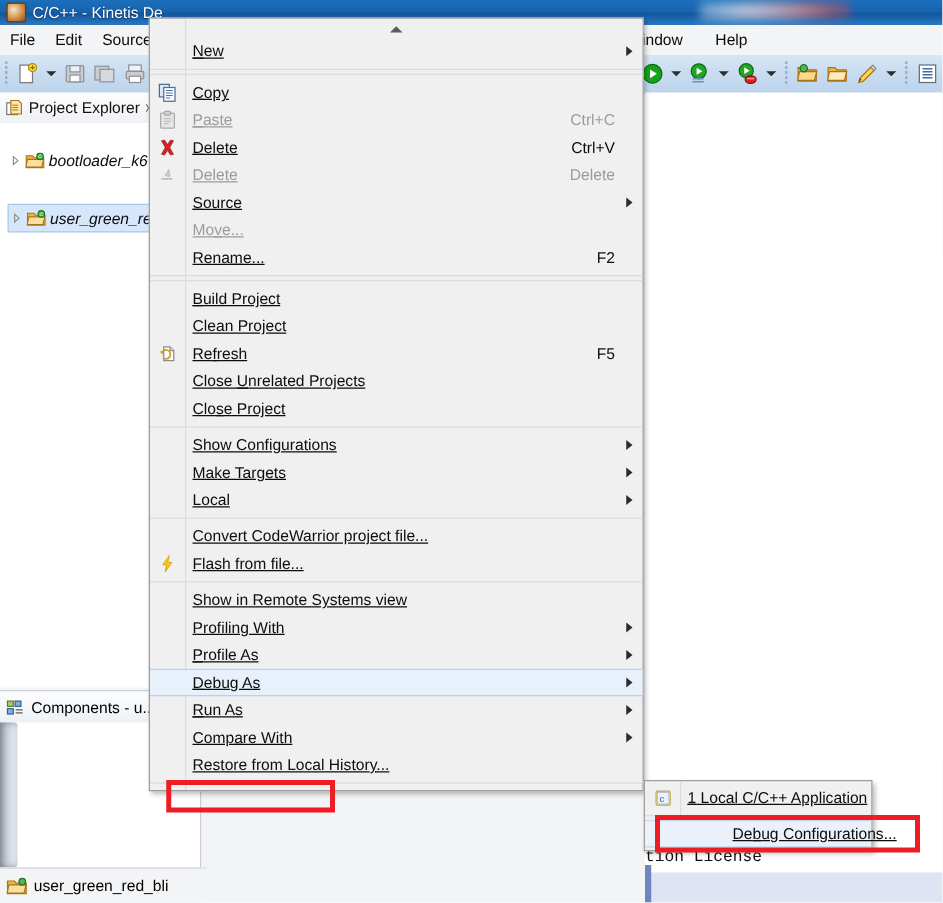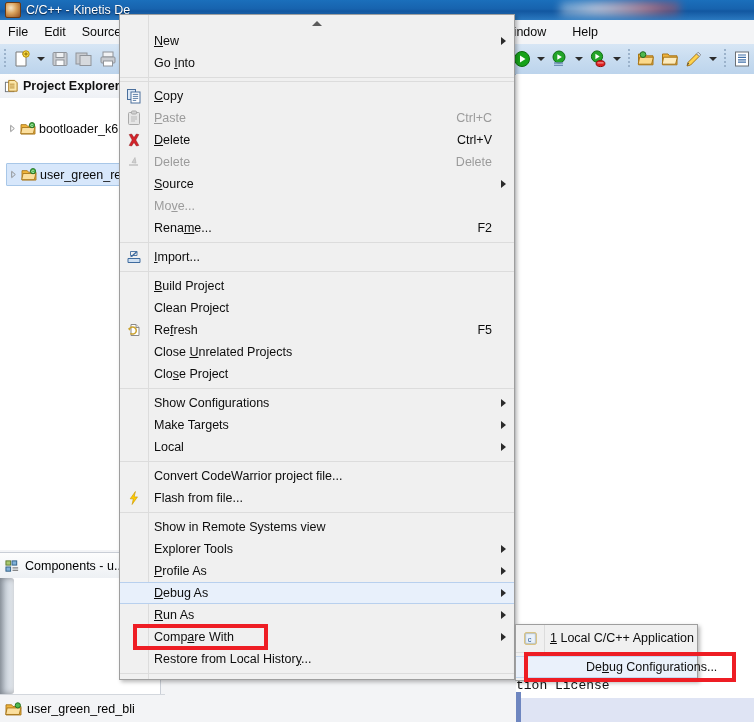--- a/index.html
+++ b/index.html
@@ -50,29 +50,29 @@
   .tb-btn{width:22px;height:22px;margin:0 1px;position:relative;flex:none;}
   .caret-dn{width:0;height:0;border-left:4px solid transparent;border-right:4px solid transparent;
     border-top:4px solid #2c2c2c;margin:0 3px;flex:none;}
 
   .ico{width:18px;height:18px;display:block;margin:2px auto;}
 
   
   .explorer-tab{
     position:absolute;left:0;top:74px;width:160px;height:24px;
     background:linear-gradient(to bottom,#fdfdfd,#eef1f5);
-    border-bottom:1px solid #c9ced6;display:flex;align-items:center;gap:4px;padding-left:4px;font-weight:bold;
+    border-bottom:1px solid #c9ced6;display:flex;align-items:center;gap:4px;padding-left:4px;
   }
   .explorer-tab .lbl{font-size:12.5px;color:#111;white-space:nowrap;}
   .explorer-body{
     position:absolute;left:0;top:98px;width:160px;height:452px;background:#fff;
     border-right:1px solid #c9ced6;
   }
   .exp-toolrow{height:20px;display:flex;justify-content:flex-end;align-items:center;padding-right:4px;gap:3px;}
-  .tree-row{height:21px;display:flex;align-items:center;padding-left:8px;gap:3px;white-space:nowrap;}
+  .tree-row{height:21px;display:flex;align-items:center;padding-left:8px;gap:3px;white-space:nowrap;font-style:italic;}
   .tree-row.sel{background:#d7e7fb;border:1px solid #a8c7e8;margin-left:6px;padding-left:2px;border-radius:1px;margin-top:24px;}
   .twisty{width:9px;height:9px;flex:none;}
   .tree-lbl{font-size:12.5px;color:#0b0b0b;}
 
   .components-tab{
     position:absolute;left:0;top:552px;width:160px;height:26px;
     background:linear-gradient(to bottom,#fdfdfd,#edf0f4);
     border-top:1px solid #c9ced6;border-bottom:1px solid #c9ced6;
     display:flex;align-items:center;gap:5px;padding-left:5px;
   }
@@ -103,21 +103,21 @@
   .ctx-gutter-line{position:absolute;left:28px;top:0;bottom:0;width:1px;background:#dcdcdc;}
   .ctx-scrollup{
     height:13px;display:flex;align-items:center;justify-content:center;background:#f0f0f0;
   }
   .ctx-scrollup .tri{width:0;height:0;border-left:5px solid transparent;border-right:5px solid transparent;border-bottom:5px solid #5b5b5b;}
   .ctx-item{
     height:22px;display:flex;align-items:center;position:relative;box-sizing:border-box;
     padding-left:0;cursor:default;
   }
   .ctx-icon{width:28px;height:22px;display:flex;align-items:center;justify-content:center;flex:none;}
-  .ctx-label{font-size:12.5px;color:#0d0d0d;white-space:nowrap;padding-left:6px;}
+  .ctx-label{font-size:12.5px;color:#0d0d0d;white-space:nowrap;padding-left:6px;text-decoration:underline;}
   .ctx-item.disabled .ctx-label{color:#9b9b9b;}
   .ctx-accel{position:absolute;right:22px;font-size:12.5px;color:#0d0d0d;}
   .ctx-item.disabled .ctx-accel{color:#9b9b9b;}
   .ctx-arrow{position:absolute;right:8px;width:0;height:0;
     border-top:4px solid transparent;border-bottom:4px solid transparent;border-left:5px solid #2b2b2b;}
   .ctx-sep{height:1px;background:#dcdcdc;margin:3px 0;}
   .ctx-item.hl{background:#e8f0fb;border-top:1px solid #b8d0ee;border-bottom:1px solid #b8d0ee;}
   .u{text-decoration:underline;}
 
   
@@ -321,24 +321,20 @@
     <div class="ctx-scrollup">
       <div class="tri"></div>
     </div>
 
     <div class="ctx-item">
       <div class="ctx-icon"></div>
       <div class="ctx-label"><span class="u">N</span>ew</div>
       <div class="ctx-arrow"></div>
     </div>
 
-    <div class="ctx-item">
-      <div class="ctx-icon"></div>
-      <div class="ctx-label">Go <span class="u">I</span>nto</div>
-    </div>
     <div class="ctx-sep"></div>
 
     <div class="ctx-sep"></div>
 
     <div class="ctx-item">
       <div class="ctx-icon">
         <svg width="16" height="16" viewBox="0 0 16 16">
             <rect x="1.5" y="1.5" width="8" height="10" fill="#dce8f6" stroke="#4a6f9c"></rect>
             <rect x="5" y="4" width="9" height="11" fill="#fff" stroke="#4a6f9c"></rect>
             <path d="M6.8 6.4h5.4M6.8 8.4h5.4M6.8 10.4h5.4M6.8 12.4h3.4" stroke="#4a6f9c" stroke-width=".9"></path>
@@ -392,31 +388,20 @@
       <div class="ctx-label">Mo<span class="u">v</span>e...</div>
     </div>
 
     <div class="ctx-item">
       <div class="ctx-icon"></div>
       <div class="ctx-label">Rena<span class="u">m</span>e...</div>
       <div class="ctx-accel">F2</div>
     </div>
     <div class="ctx-sep"></div>
 
-    <div class="ctx-item">
-      <div class="ctx-icon">
-        <svg width="16" height="16" viewBox="0 0 16 16">
-            <path d="M2 9.5h12v4H2z" fill="#cfe0f2" stroke="#3f6b9e"></path>
-            <path d="M4.5 2.5h6.5v4h-6.5z" fill="none" stroke="#3f6b9e" stroke-width=".9"></path>
-            <path d="M11 2.5l-5.5 5" stroke="#3f6b9e" stroke-width="1.3"></path>
-            <path d="M5 6l-.6 2.2 2.2-.6z" fill="#3f6b9e"></path>
-          </svg>
-      </div>
-      <div class="ctx-label"><span class="u">I</span>mport...</div>
-    </div>
 
     <div class="ctx-sep"></div>
 
     <div class="ctx-item">
       <div class="ctx-icon"></div>
       <div class="ctx-label"><span class="u">B</span>uild Project</div>
     </div>
 
     <div class="ctx-item">
       <div class="ctx-icon"></div>
@@ -481,21 +466,21 @@
     </div>
     <div class="ctx-sep"></div>
 
     <div class="ctx-item">
       <div class="ctx-icon"></div>
       <div class="ctx-label">Show in Remote Systems view</div>
     </div>
 
     <div class="ctx-item">
       <div class="ctx-icon"></div>
-      <div class="ctx-label">Explorer Tools</div>
+      <div class="ctx-label">Profiling With</div>
       <div class="ctx-arrow"></div>
     </div>
 
     <div class="ctx-item">
       <div class="ctx-icon"></div>
       <div class="ctx-label"><span class="u">P</span>rofile As</div>
       <div class="ctx-arrow"></div>
     </div>
 
     <div class="ctx-item hl">

